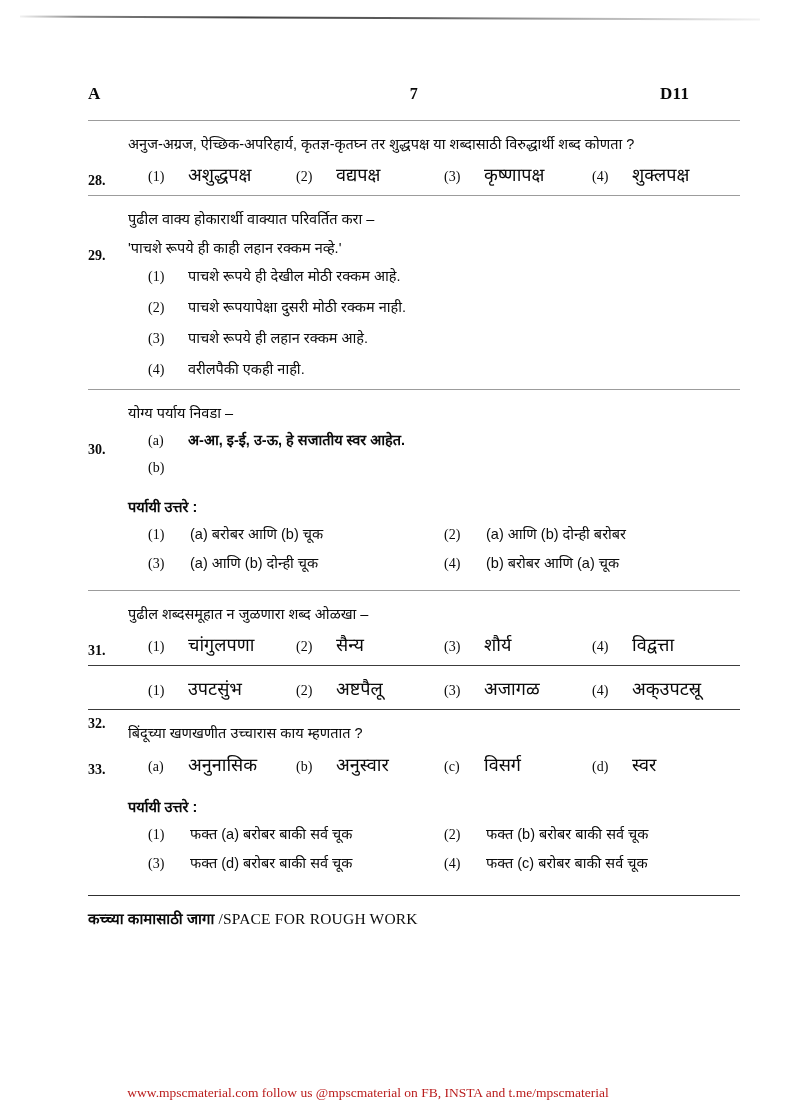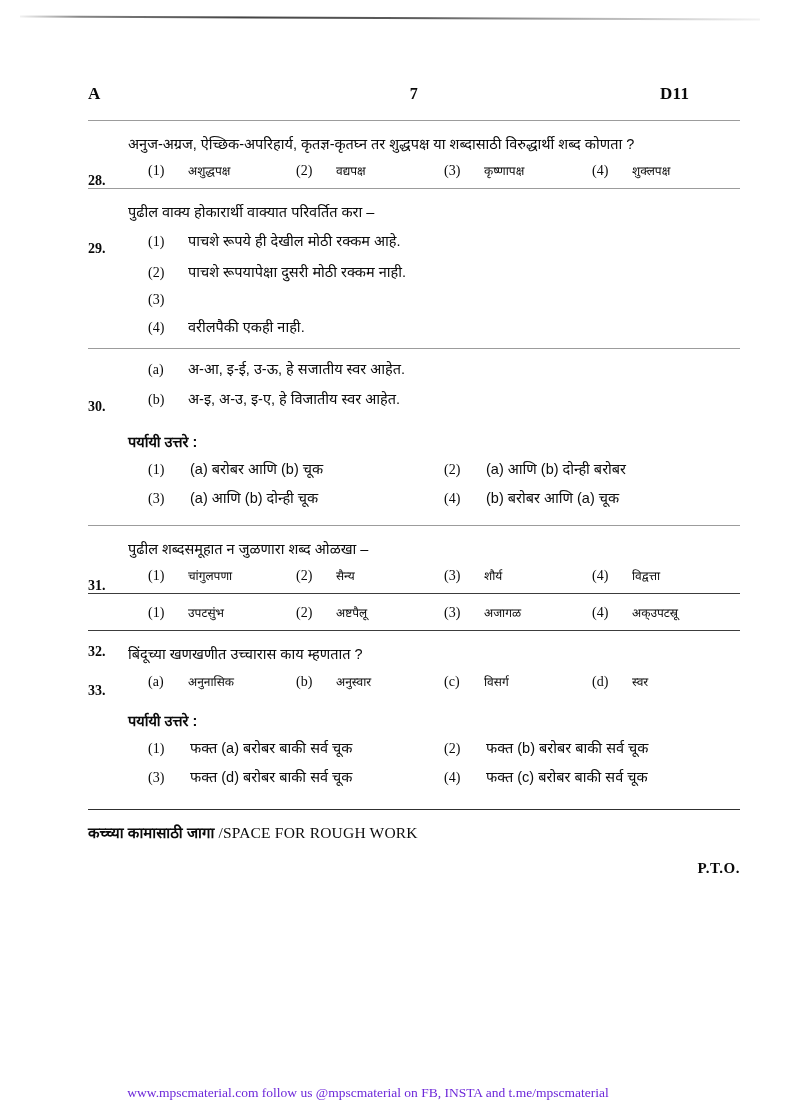--- a/index.html
+++ b/index.html
@@ -120,20 +120,21 @@
   .stmt .tag {
     width: 40px;
     flex: 0 0 40px;
     font-family: "Liberation Serif", serif;
     font-size: 14px;
   }
   .stmt .txt {
     font-family: "Liberation Sans", "DejaVu Sans", sans-serif;
     font-size: 14.5px;
     line-height: 1.5;
+    font-weight: bold;
   }
 
   
   .opts-row {
     display: flex;
     margin: 7px 0 0 20px;
   }
   .opts-row .opt {
     display: flex;
     align-items: baseline;
@@ -142,21 +143,21 @@
     padding-right: 6px;
   }
   .opts-row .opt .tag {
     width: 40px;
     flex: 0 0 40px;
     font-family: "Liberation Serif", serif;
     font-size: 14px;
   }
   .opts-row .opt .txt {
     font-family: Liberation Serif, serif;
-    font-size: 12px;
+    font-size: 18px;
     white-space: nowrap;
   }
 
   
   .opts-stack { margin: 7px 0 0 20px; }
   .opts-stack .opt {
     display: flex;
     align-items: baseline;
     margin-bottom: 9px;
   }
@@ -229,21 +230,21 @@
 
   
   .watermark {
     position: absolute;
     left: 0;
     top: 1085px;
     width: 736px;
     text-align: center;
     font-family: "Liberation Serif", serif;
     font-size: 13.5px;
-    color: #6d28d9;
+    color: #b91c1c;
   }
 </style>
 </head>
 <body>
 
 <div class="page">
 
   <div class="scan-edge"></div>
 
   <div class="sheet">
@@ -277,52 +278,54 @@
           <span class="txt">शुक्लपक्ष</span>
         </div>
       </div>
     </div>
 
     <div class="rule"></div>
 
     <div class="q">
       <div class="q-num">29.</div>
       <div class="q-stem">पुढील वाक्य होकारार्थी वाक्यात परिवर्तित करा –</div>
+      <div class="q-quote">'पाचशे रूपये ही काही लहान रक्कम नव्हे.'</div>
       <div class="opts-stack">
         <div class="opt">
           <span class="tag">(1)</span>
           <span class="txt">पाचशे रूपये ही देखील मोठी रक्कम आहे.</span>
         </div>
         <div class="opt">
           <span class="tag">(2)</span>
           <span class="txt">पाचशे रूपयापेक्षा दुसरी मोठी रक्कम नाही.</span>
         </div>
         <div class="opt">
           <span class="tag">(3)</span>
+          <span class="txt">पाचशे रूपये ही लहान रक्कम आहे.</span>
         </div>
         <div class="opt">
           <span class="tag">(4)</span>
           <span class="txt">वरीलपैकी एकही नाही.</span>
         </div>
       </div>
     </div>
 
     <div class="rule"></div>
 
     <div class="q">
       <div class="q-num">30.</div>
+      <div class="q-stem">योग्य पर्याय निवडा –</div>
 
       <div class="stmt-list">
         <div class="stmt">
           <span class="tag">(a)</span>
           <span class="txt">अ-आ, इ-ई, उ-ऊ, हे सजातीय स्वर आहेत.</span>
         </div>
         <div class="stmt">
           <span class="tag">(b)</span>
-          <span class="txt">अ-इ, अ-उ, इ-ए, हे विजातीय स्वर आहेत.</span>
         </div>
       </div>
 
       <div class="sub-label">पर्यायी उत्तरे :</div>
 
       <div class="opts-grid">
         <div class="opt">
           <span class="tag">(1)</span>
           <span class="txt">(a) बरोबर आणि (b) चूक</span>
         </div>
@@ -436,19 +439,18 @@
         </div>
       </div>
     </div>
 
     <div class="footer-rule"></div>
 
     <div class="rough-line">
       <span class="mr">कच्च्या कामासाठी जागा </span><span class="en">/SPACE FOR ROUGH WORK</span>
     </div>
 
-    <div class="pto">P.T.O.</div>
 
   </div>
 
   <div class="watermark">www.mpscmaterial.com  follow us @mpscmaterial on FB, INSTA and t.me/mpscmaterial</div>
 
 </div>
 
 </body></html>

